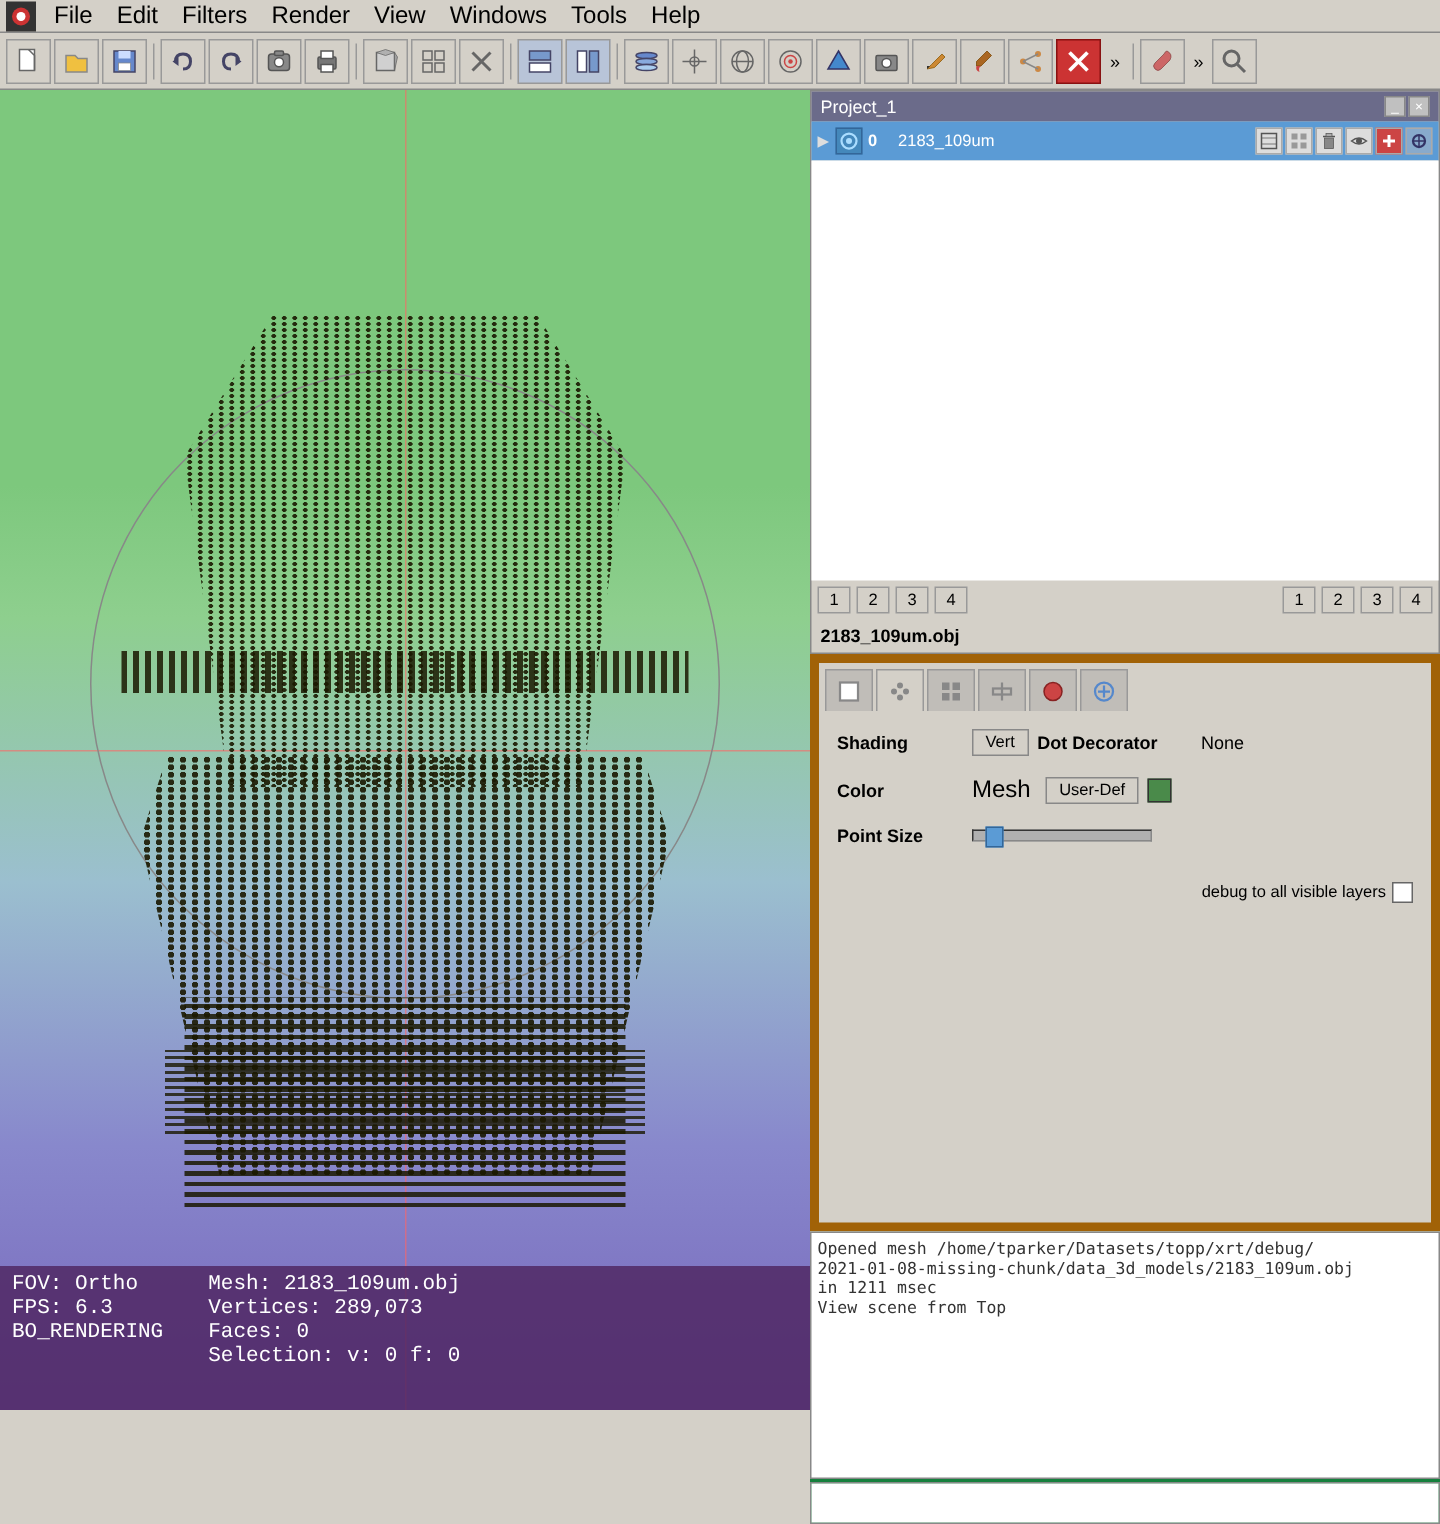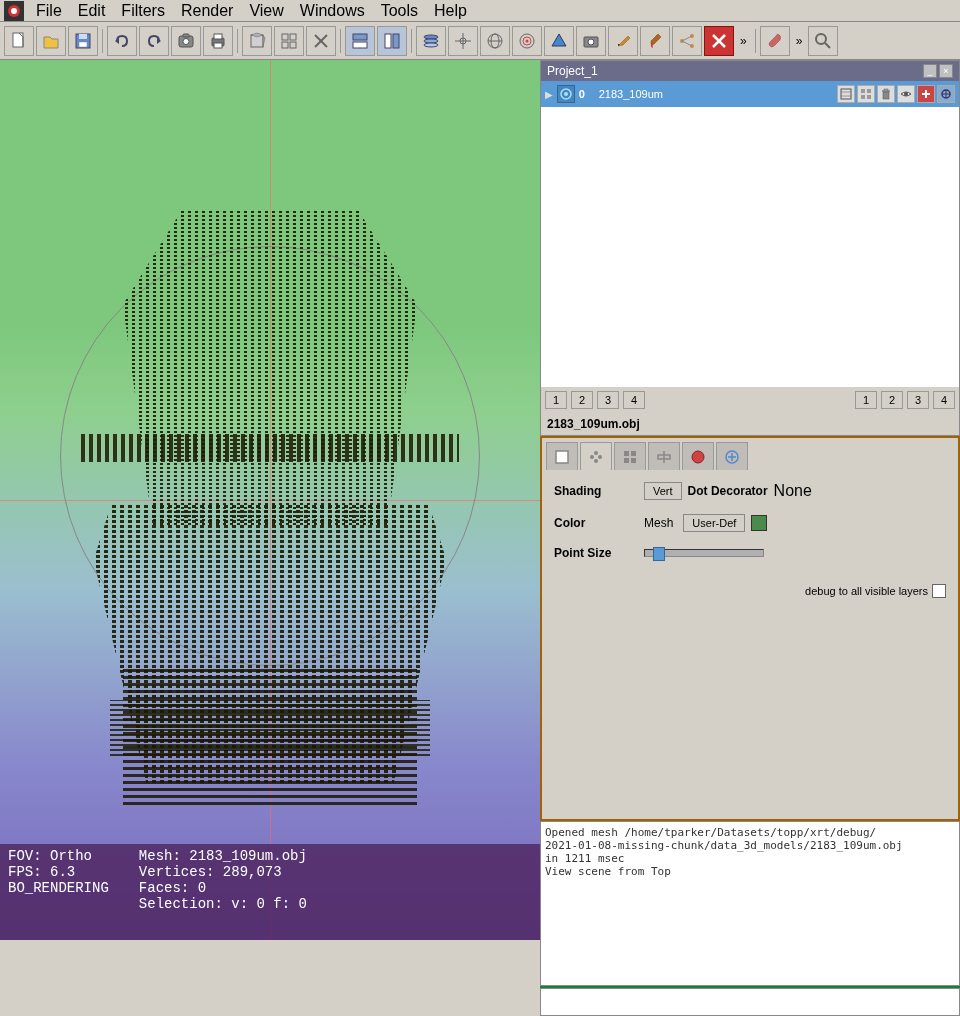--- a/index.html
+++ b/index.html
@@ -56,34 +56,34 @@
 
     .project-content { background: white; height: 280px; }
 
     .project-pagination { display: flex; align-items: center; padding: 4px; gap: 4px; }
     .page-btn { width: 22px; height: 18px; background: #d4d0c8; border: 1px solid #999; display: flex; align-items: center; justify-content: center; font-size: 11px; cursor: pointer; }
     .page-btn-right { margin-left: auto; display: flex; gap: 4px; }
 
     .filename { padding: 4px 6px; font-size: 12px; font-weight: bold; }
 
     
-    .props-panel { background: #d4d0c8; border: 2px solid #a16207; flex: 1; }
+    .props-panel { background: #d4d0c8; border: 6px solid #a16207; flex: 1; }
     .props-tabs { display: flex; padding: 4px 4px 0; gap: 2px; }
     .props-tab { width: 32px; height: 28px; background: #c0bdb8; border: 1px solid #999; border-bottom: none; display: flex; align-items: center; justify-content: center; font-size: 11px; cursor: pointer; }
     .props-tab.active { background: #d4d0c8; }
     .props-content { background: #d4d0c8; padding: 12px; }
 
     .prop-row { display: flex; align-items: center; margin-bottom: 14px; }
     .prop-label { width: 90px; font-size: 12px; font-weight: bold; }
     .prop-controls { display: flex; align-items: center; gap: 6px; flex: 1; }
     .shading-btn { padding: 2px 8px; background: #d4d0c8; border: 1px solid #888; font-size: 11px; cursor: pointer; min-width: 36px; }
     .shading-text { font-size: 12px; font-weight: bold; }
-    .shading-none { font-size: 16px; }
-
-    .color-mesh-label { font-size: 12px; margin-right: 4px; text-align: center; }
+    .shading-none { font-size: 12px; margin-left: 23px; }
+
+    .color-mesh-label { font-size: 16px; margin-right: 4px; text-align: center; }
     .color-btn { padding: 2px 8px; background: #d4d0c8; border: 1px solid #888; font-size: 11px; cursor: pointer; }
     .color-swatch { width: 16px; height: 16px; background: #4a8a4a; border: 1px solid #333; }
 
     .point-size-row { display: flex; align-items: center; margin-bottom: 24px; }
     .point-size-label { width: 90px; font-size: 12px; font-weight: bold; }
     .slider-container { flex: 1; display: flex; align-items: center; }
     .slider { width: 120px; height: 8px; background: #b0b0b0; border: 1px inset #888; position: relative; }
     .slider-thumb { width: 12px; height: 14px; background: #5b9bd5; position: absolute; top: -3px; left: 8px; border: 1px solid #336699; cursor: pointer; }
 
     .apply-row { display: flex; align-items: center; justify-content: flex-end; margin-top: 20px; }

